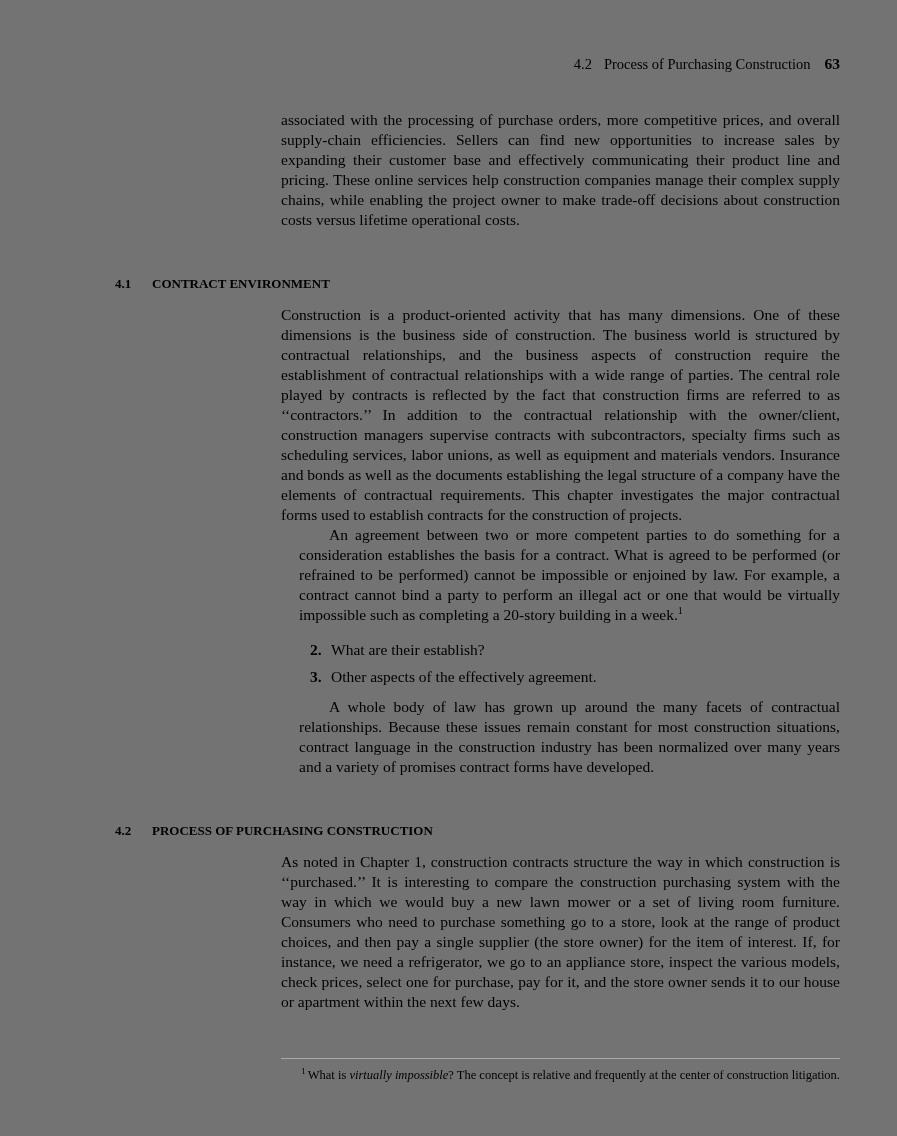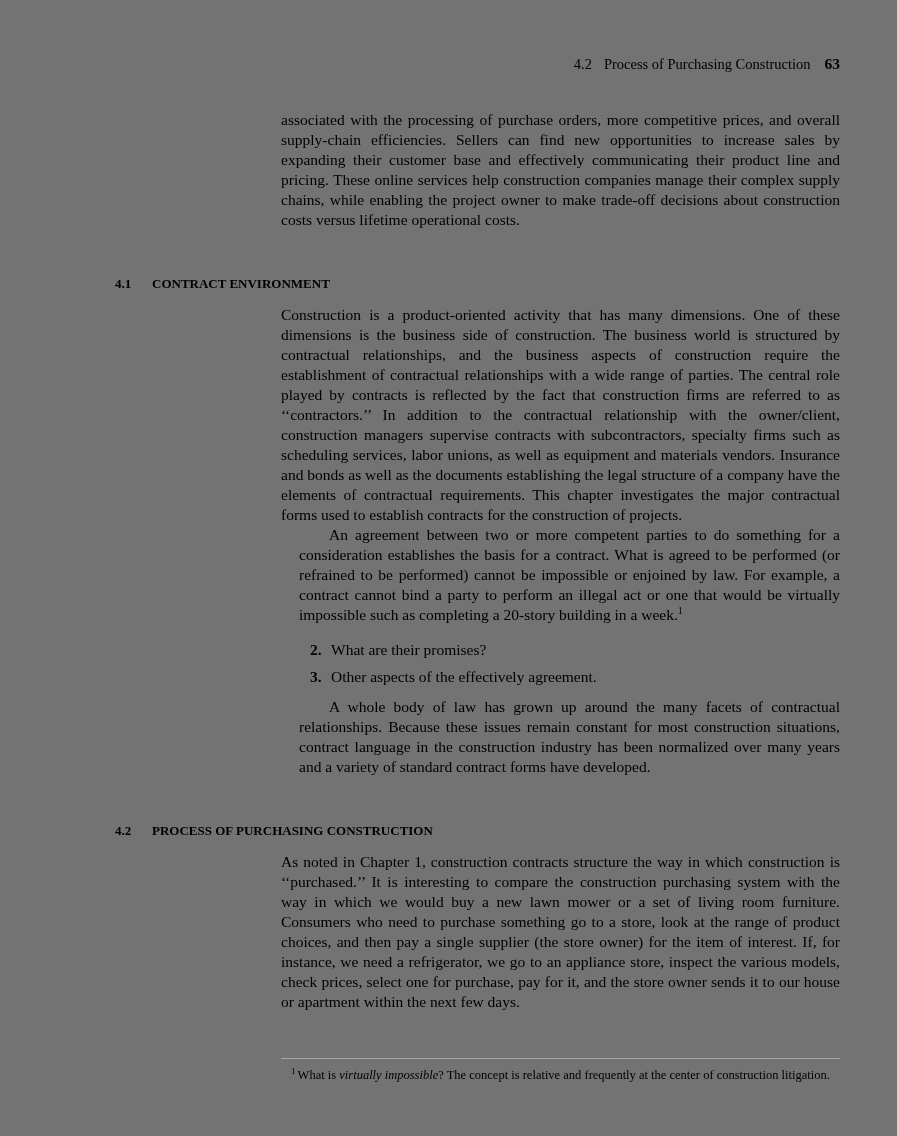--- a/index.html
+++ b/index.html
@@ -87,21 +87,21 @@
     width: 559px;
   }
   .footnote-rule {
     border: 0;
     border-top: 1px solid #a9a9a9;
     margin: 0 0 8px 0;
   }
   .footnote-text {
     font-size: 12.5px;
     line-height: 16px;
-    text-align: center;
+    text-align: right;
   }
   .footnote-text .fn-ref {
     font-size: 9px;
     vertical-align: super;
     line-height: 0;
     margin-right: 2px;
   }
   .footnote-text .fn-italic { font-style: italic; }
 </style>
 </head>
@@ -122,28 +122,28 @@
     <div>
       <h2 class="section-heading first-heading">
         <span class="sec-num">4.1</span><span class="sec-title">CONTRACT ENVIRONMENT</span>
       </h2>
       <div class="body-col">
         <p class="para">Construction is a product-oriented activity that has many dimensions. One of these dimensions is the business side of construction. The business world is structured by contractual relationships, and the business aspects of construction require the establishment of contractual relationships with a wide range of parties. The central role played by contracts is reflected by the fact that construction firms are referred to as ‘‘contractors.’’ In addition to the contractual relationship with the owner/client, construction managers supervise contracts with subcontractors, specialty firms such as scheduling services, labor unions, as well as equipment and materials vendors. Insurance and bonds as well as the documents establishing the legal structure of a company have the elements of contractual requirements. This chapter investigates the major contractual forms used to establish contracts for the construction of projects.</p>
         <p class="para indent"><span>An agreement between two or more competent parties to do something for a consideration establishes the basis for a contract. What is agreed to be performed (or refrained to be performed) cannot be impossible or enjoined by law. For example, a contract cannot bind a party to perform an illegal act or one that would be virtually impossible such as completing a 20-story building in a week.</span><sup class="fnref">1</sup></p>
 
         <div class="numbered-list">
           <div class="list-item">
-            <span class="list-marker">2.</span><span>What are their promises?</span>
+            <span class="list-marker">2.</span><span>What are their establish?</span>
           </div>
           <div class="list-item">
             <span class="list-marker">3.</span><span>Other aspects of the effectively agreement.</span>
           </div>
         </div>
 
-        <p class="para indent closing-para">A whole body of law has grown up around the many facets of contractual relationships. Because these issues remain constant for most construction situations, contract language in the construction industry has been normalized over many years and a variety of standard contract forms have developed.</p>
+        <p class="para indent closing-para">A whole body of law has grown up around the many facets of contractual relationships. Because these issues remain constant for most construction situations, contract language in the construction industry has been normalized over many years and a variety of promises contract forms have developed.</p>
       </div>
     </div>
 
     <div>
       <h2 class="section-heading">
         <span class="sec-num">4.2</span><span class="sec-title">PROCESS OF PURCHASING CONSTRUCTION</span>
       </h2>
       <div class="body-col">
         <p class="para">As noted in Chapter 1, construction contracts structure the way in which construction is ‘‘purchased.’’ It is interesting to compare the construction purchasing system with the way in which we would buy a new lawn mower or a set of living room furniture. Consumers who need to purchase something go to a store, look at the range of product choices, and then pay a single supplier (the store owner) for the item of interest. If, for instance, we need a refrigerator, we go to an appliance store, inspect the various models, check prices, select one for purchase, pay for it, and the store owner sends it to our house or apartment within the next few days.</p>
       </div>

